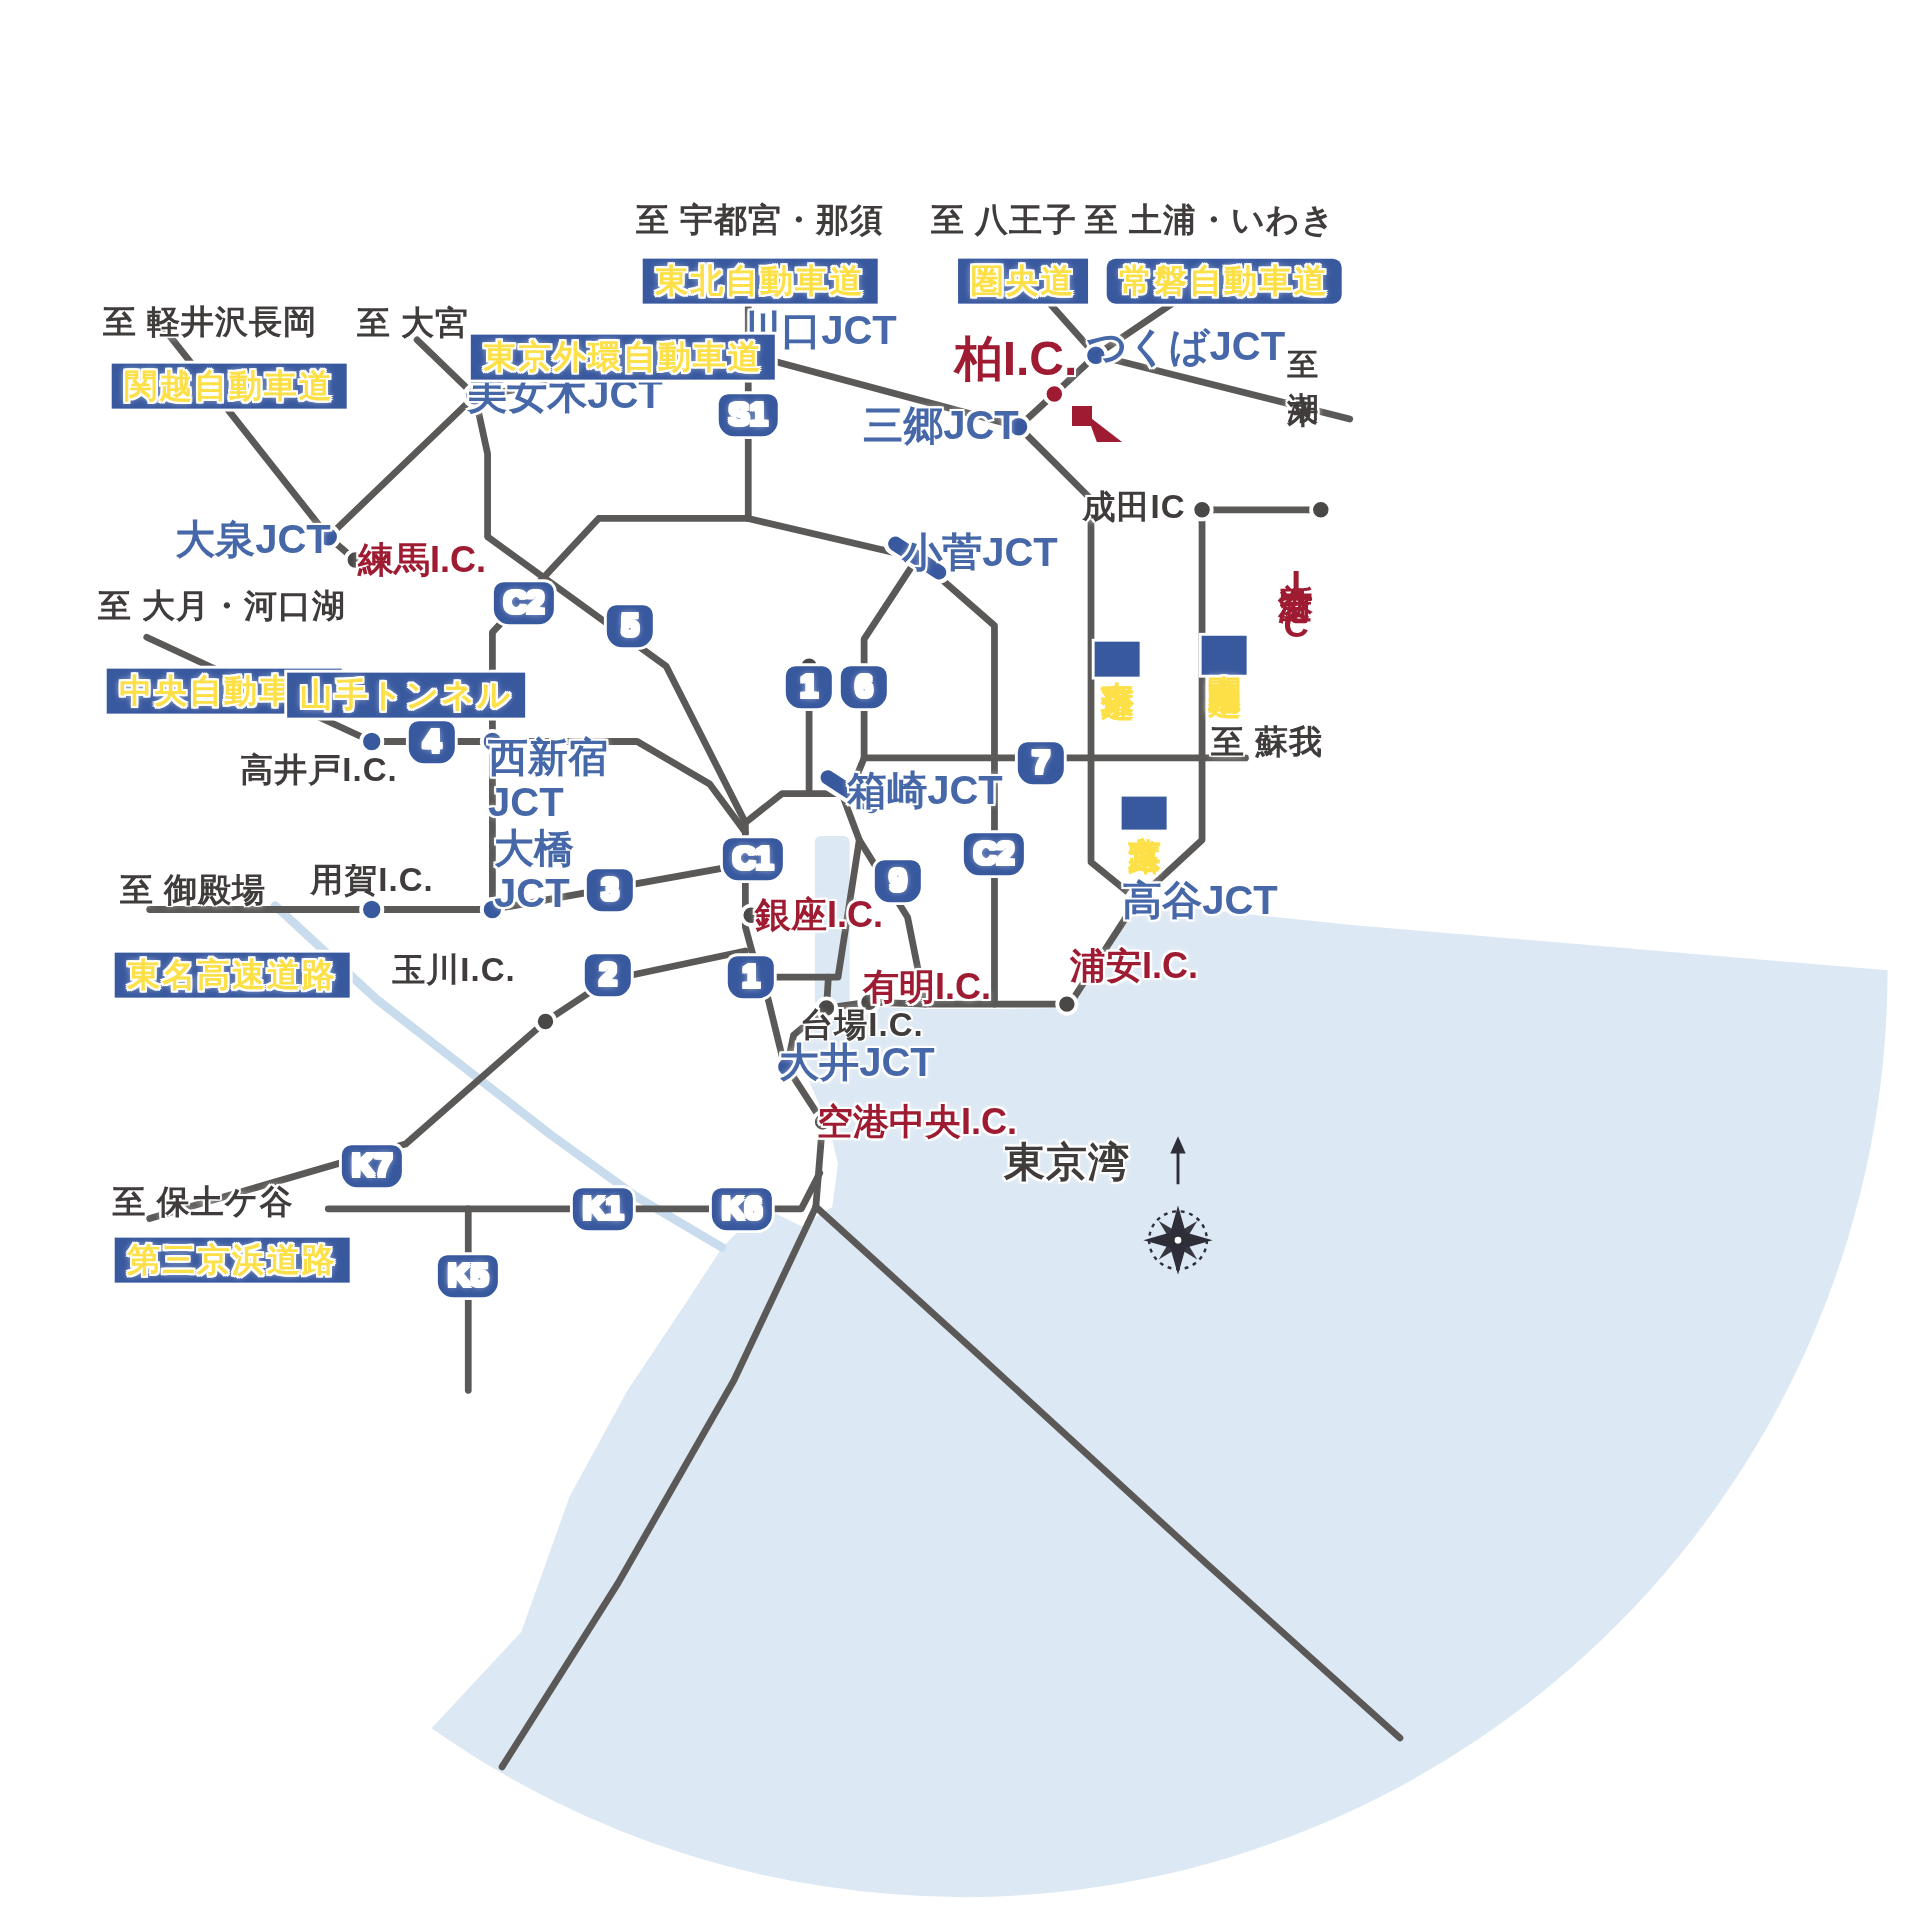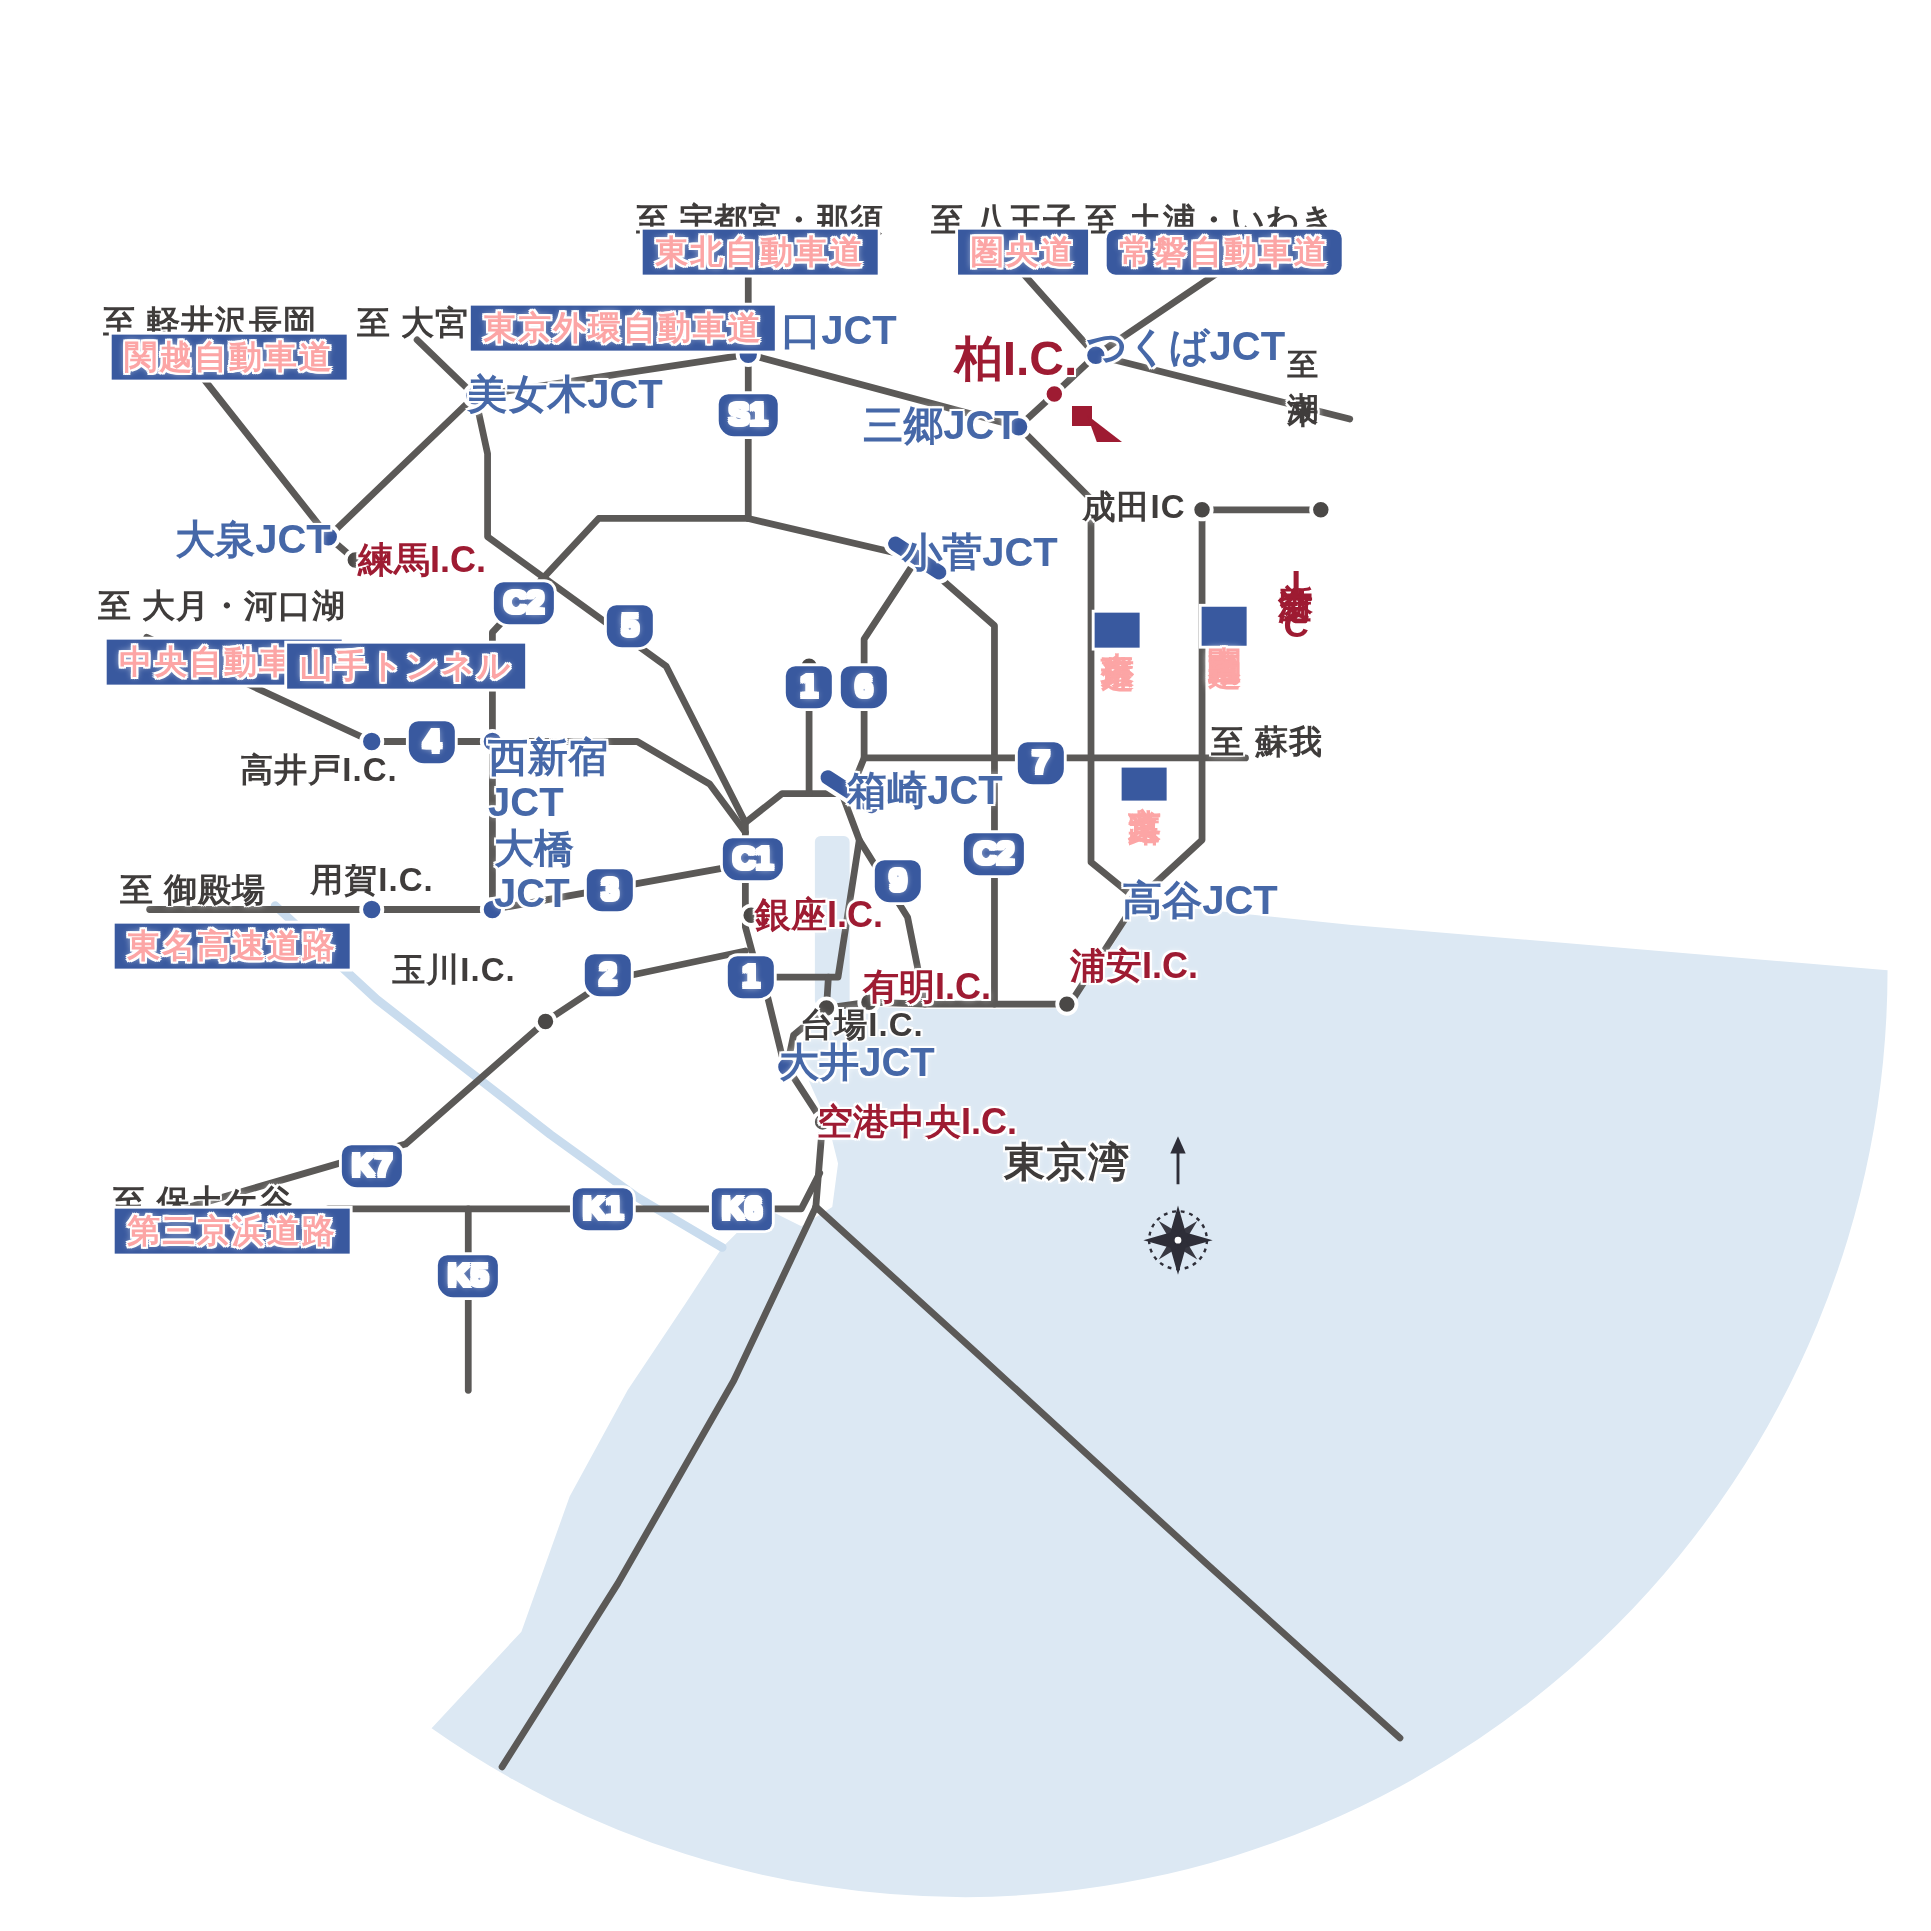--- a/index.html
+++ b/index.html
@@ -6,21 +6,21 @@
   body{width:1931px;height:1931px;overflow:hidden;font-family:"Liberation Sans","DejaVu Sans",sans-serif;}
   #stage{position:relative;width:1931px;height:1931px;background:#fff;}
   #net{position:absolute;left:0;top:0;width:1931px;height:1931px;}
   #labels{position:absolute;left:0;top:0;width:1564px;height:1931px;}
   .abs{position:absolute;transform:translate(-50%,-50%);white-space:pre-line;line-height:1.12;}
   .halo{text-shadow:-1.9px -1.9px 0 #fff,1.9px -1.9px 0 #fff,-1.9px 1.9px 0 #fff,1.9px 1.9px 0 #fff,0 1.9px 0 #fff,0 -1.9px 0 #fff,1.9px 0 0 #fff,-1.9px 0 0 #fff,0 0 7.7px #fff;}
   .dark{color:#3f3c3b;font-size:33px;font-weight:600;letter-spacing:1px;}
   .jct{color:#4668a8;font-size:40px;font-weight:700;text-align:left;}
   .red{color:#9e1b32;font-size:36px;font-weight:700;}
   .vertical{writing-mode:vertical-rl;text-orientation:upright;letter-spacing:2.9px;}
-  .badge{background:#39599f;color:#fca5a5;font-size:33px;font-weight:600;padding:3.9px 12.6px;letter-spacing:1.9px;box-shadow:0 0 0 2.9px #fff;white-space:nowrap;}
+  .badge{background:#39599f;color:#fde047;font-size:33px;font-weight:600;padding:3.9px 12.6px;letter-spacing:1.9px;box-shadow:0 0 0 2.9px #fff;white-space:nowrap;margin-top:29px;}
   .badge.vertical{padding:12.6px 3.9px;white-space:pre-line;}
   .shield{background:#39599f;color:#fff;font-size:32px;font-weight:700;padding:2.9px 9.7px;min-width:27px;text-align:center;border-radius:9.7px 9.7px 15.4px 15.4px;box-shadow:0 0 0 2.9px #fff;white-space:nowrap;}
   .banner{position:absolute;left:1060px;top:442px;background:#9e1b32;color:#fff;font-size:36px;font-weight:600;padding:5.8px 17.4px;letter-spacing:1px;white-space:nowrap;}
   .banner-pointer{position:absolute;left:1087px;top:415px;width:35px;height:27px;background:#9e1b32;clip-path:polygon(0 0,100% 100%,28% 100%);}
   .site-marker{position:absolute;left:1072px;top:406px;width:20px;height:20px;background:#9e1b32;}
   .compass{position:absolute;left:1178px;top:1224px;transform:translate(-50%,-58%);}
 </style>
 </head>
 <body>
 
@@ -142,21 +142,21 @@
       <div class="abs halo shield" style="left: 432px; top: 742px;">4</div>
       <div class="abs halo shield" style="left: 1041px; top: 763px;">7</div>
       <div class="abs halo shield" style="left: 753px; top: 859px;">C1</div>
       <div class="abs halo shield" style="left: 994px; top: 854px;">C2</div>
       <div class="abs halo shield" style="left: 898px; top: 881px;">9</div>
       <div class="abs halo shield" style="left: 610px; top: 890px;">3</div>
       <div class="abs halo shield" style="left: 608px; top: 975px;">2</div>
       <div class="abs halo shield" style="left: 751px; top: 977px;">1</div>
       <div class="abs halo shield" style="left: 372px; top: 1166px;">K7</div>
       <div class="abs halo shield" style="left: 603px; top: 1209px;">K1</div>
-      <div class="abs halo shield" style="left: 742px; top: 1209px; border-radius: 7px;">K6</div>
+      <div class="abs halo shield" style="left: 742px; top: 1209px;">K6</div>
       <div class="abs halo shield" style="left: 468px; top: 1276px;">K5</div>
     </div>
 
   <div class="site-marker"></div>
   <div class="banner-pointer"></div>
 
   <div class="compass">
     <svg width="93" height="154" viewBox="-48 -112 96 160">
       <g fill="#2e2e38" stroke="#2e2e38">
         <line x1="0" y1="-58" x2="0" y2="-96" stroke-width="3"></line>

